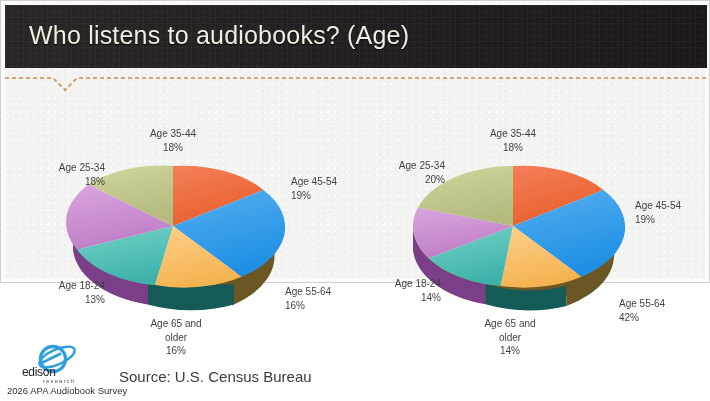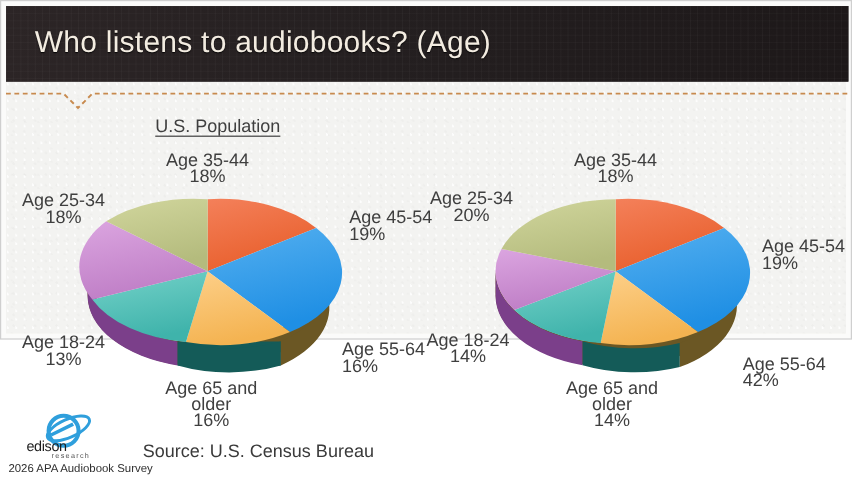--- a/index.html
+++ b/index.html
@@ -50,25 +50,25 @@
   #chart-left{left:8px;width:345px;}
   #chart-right{left:350px;width:352px;}
   .chart-title{
     position:absolute;top:8px;width:100%;text-align:center;
     font-size:15px;color:#3f3f3f;
     text-decoration:underline;
     text-underline-offset:3px;
   }
   .pie-wrap{position:absolute;left:0;top:0;width:100%;height:300px;}
   .lbl{
-    position:absolute;font-size:15px;color:#3f3f3f;
+    position:absolute;font-size:10px;color:#3f3f3f;
     line-height:13.5px;text-align:center;white-space:nowrap;
   }
   .lbl.right{text-align:left;margin-left:20px;}
-  .lbl.left{text-align:center;}
+  .lbl.left{text-align:right;}
   
   #logo{position:absolute;left:22px;top:338px;width:66px;height:44px;}
   #logo-word{
     position:absolute;left:21px;top:364px;
     font-size:12px;color:#1d1d1d;letter-spacing:-.3px;font-weight:normal;
   }
   #logo-sub{
     position:absolute;left:42px;top:377px;
     font-size:6px;color:#555;letter-spacing:1.1px;
   }
@@ -90,21 +90,20 @@
 
   <div id="titlebar">
     <div id="title-text">Who listens to audiobooks? (Age)</div>
   </div>
 
   <svg id="divider" viewBox="0 0 702 22" preserveAspectRatio="none">
     <path d="M0,6 L48,6 L60,18 L72,6 L702,6" fill="none" stroke="#c88a4e" stroke-width="1.6" stroke-dasharray="4 3" stroke-linecap="butt"></path>
   </svg>
 
   <div id="chart-left" class="chart-block">
-    <div class="chart-title">U.S. Population</div>
 
     <svg class="pie-wrap" viewBox="0 0 345 300">
       <defs>
         <linearGradient id="gL0" x1="0" y1="0" x2="0.4" y2="1">
           <stop offset="0%" stop-color="#f4805a"></stop>
             <stop offset="100%" stop-color="#e85f2c"></stop>
         </linearGradient>
         <linearGradient id="gL1" x1="0" y1="0" x2="0.3" y2="1">
           <stop offset="0%" stop-color="#55b0f0"></stop>
             <stop offset="100%" stop-color="#1f8fe4"></stop>

